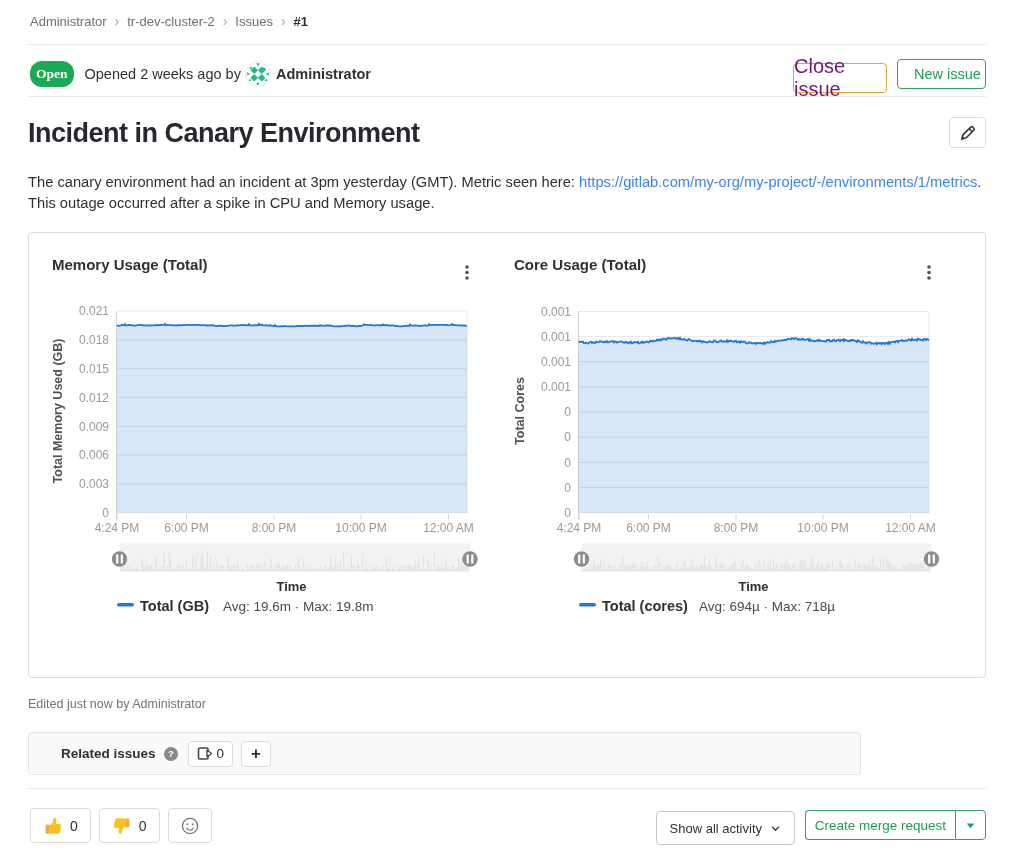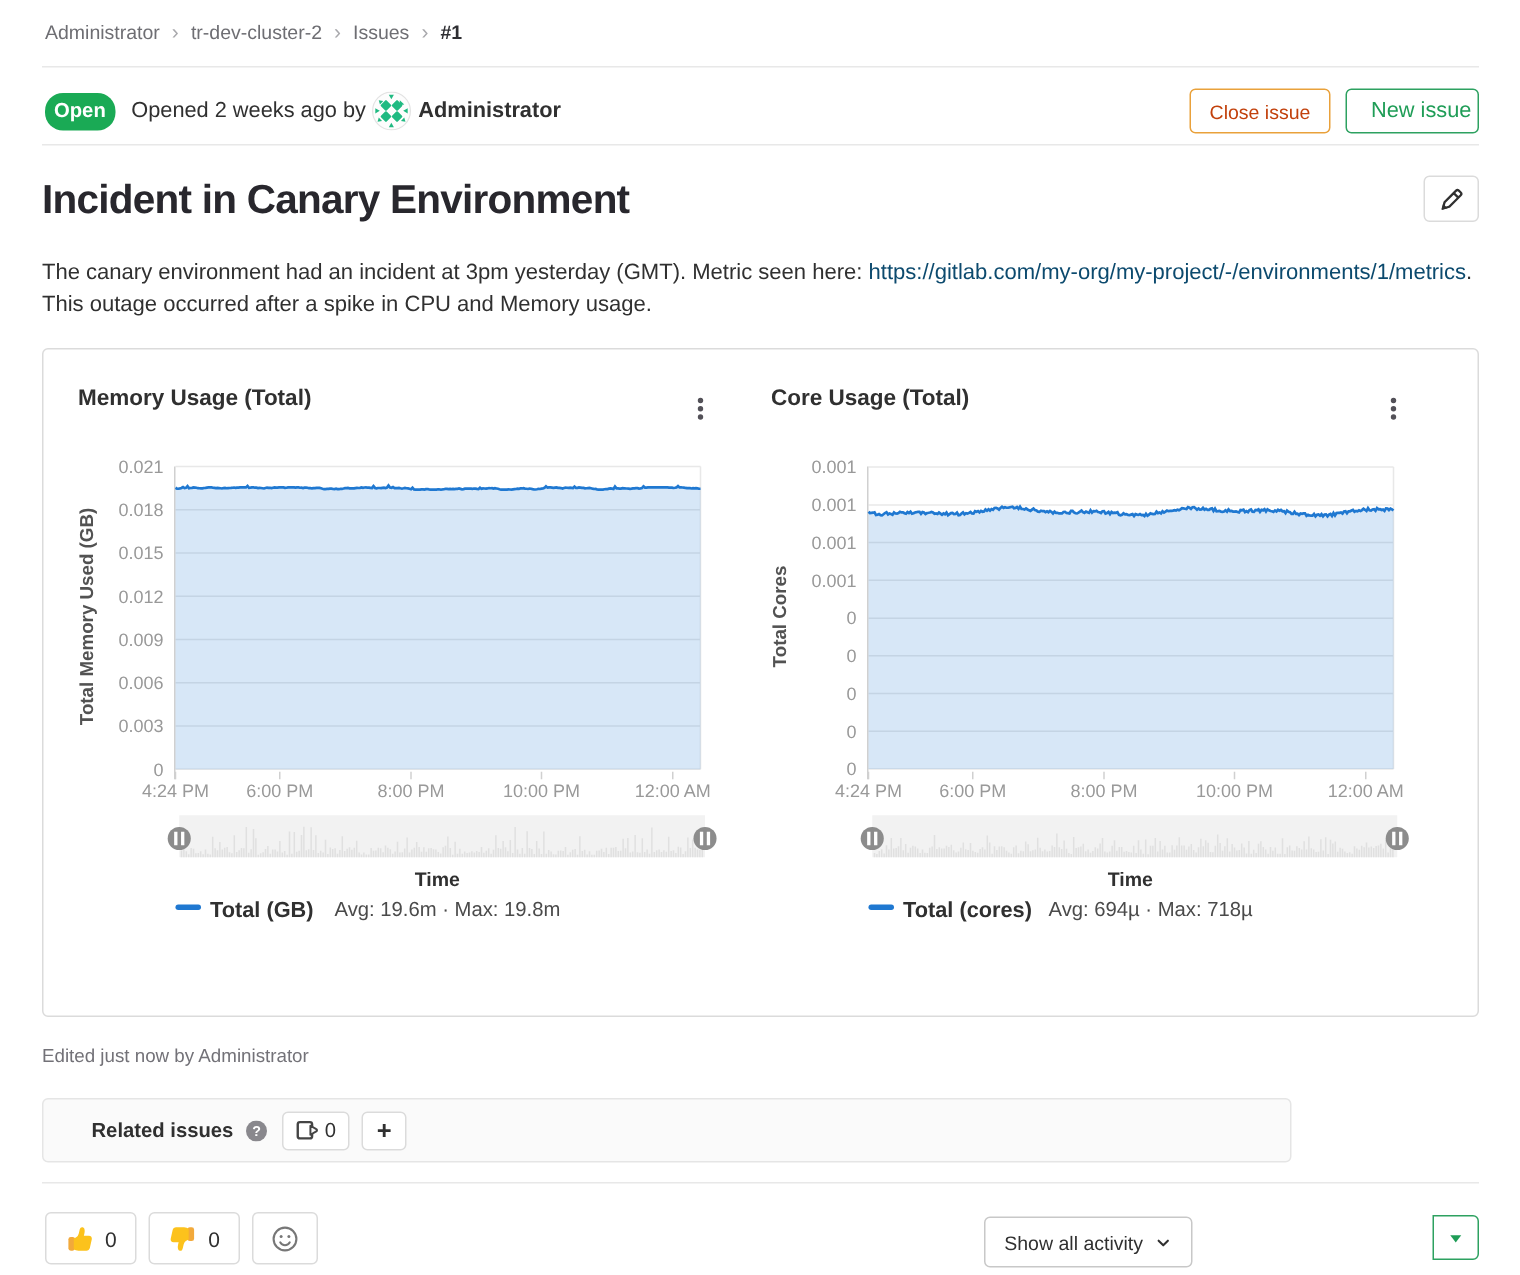--- a/index.html
+++ b/index.html
@@ -19,21 +19,21 @@
     <span style="color:#a9a9ad; font-size:14px;">›</span>
   <span>tr-dev-cluster-2</span>
     <span style="color:#a9a9ad; font-size:14px;">›</span>
   <span>Issues</span>
     <span style="color:#a9a9ad; font-size:14px;">›</span>
   <span style="color:#2f2f33; font-weight:700;">#1</span>
 </div>
 <div class="hr" style="top:44px;"></div>
 
 <div class="abs" style="left:30px; top:61px; height:26px; display:flex; align-items:center;">
-  <span style="background:#1aaa55; color:#fff; font-weight:700; font-size:13.5px; border-radius:12px; padding:4.5px 6px 5.5px;">Open</span>
+  <span style="background:#1aaa55; color:#fff; font-weight:700; font-size:13.5px; border-radius:12px; padding:4.5px 6px 5.5px;font-family:Liberation Serif, serif;">Open</span>
   <span style="margin-left:11px; font-size:14.5px; color:#303030;text-align:right;">Opened 2 weeks ago by</span>
   <span style="margin-left:4px;">
       <svg width="26" height="26" viewBox="0 0 26 26" style="display:block">
 <circle cx="13" cy="13" r="12.6" fill="#fdfdfd" stroke="#e3e3e3" stroke-width="0.8"></circle>
 <g fill="#20ba82">
 <rect x="6.6" y="6.6" width="5.4" height="5.4" rx="0.7" transform="rotate(45 9.3 9.3)"></rect>
 <rect x="14" y="6.6" width="5.4" height="5.4" rx="0.7" transform="rotate(45 16.7 9.3)"></rect>
 <rect x="6.6" y="14" width="5.4" height="5.4" rx="0.7" transform="rotate(45 9.3 16.7)"></rect>
 <rect x="14" y="14" width="5.4" height="5.4" rx="0.7" transform="rotate(45 16.7 16.7)"></rect>
 <path d="M11.2 2.2 l3.4 0 l-1.7 3 z"></path>
@@ -43,37 +43,37 @@
 <path d="M23.8 11.2 l0 3.4 l-3 -1.7 z"></path>
 <path d="M4.5 17.4 l2.2 2.2 l-3 .6 z"></path>
 <path d="M21.5 17.4 l.8 2.8 l-3 -.6 z"></path>
 <path d="M11.2 23.8 l3.4 0 l-1.7 -3 z"></path>
 </g>
       </svg>
     </span>
   <span style="margin-left:5px; font-size:14.5px; font-weight:700;">Administrator</span>
 </div>
 <div class="abs" style="right:126px; top:59px;">
-  <span class="btn" style="width:94px; height:30px; border-color:#e9a13b; color:#c2410c; font-size:13px; font-weight:500;">Close issue</span>
+  <span class="btn" style="width:94px; height:30px; border-color:#e9a13b; color:#701a75; font-size:20px; font-weight:500;">Close issue</span>
 </div>
 <div class="abs" style="right:27px; top:59px;">
   <span class="btn" style="width:89px; height:30px; border-color:#2da160; color:#1f9d57; font-size:14.5px; font-weight:500;padding-left:12px;">New issue</span>
 </div>
 <div class="hr" style="top:96px;"></div>
 
 <h1 class="abs" style="left:28px; top:118px; font-size:27px; font-weight:700; color:#28272d; letter-spacing:-0.5px;text-align:center;">Incident in Canary Environment</h1>
 <div class="abs btn" style="right:27px; top:117px; width:37px; height:31px; border-color:#dbdbdb; border-radius:4px;">
     <svg width="16" height="16" viewBox="0 0 16 16" fill="#303030">
       <path d="M13.05 1.53a2.02 2.02 0 0 0-2.86 0L2.6 9.12a1 1 0 0 0-.26.44l-1.3 4.54a.6.6 0 0 0 .74.74l4.54-1.3a1 1 0 0 0 .44-.25l7.6-7.6a2.02 2.02 0 0 0 0-2.85l-1.3-1.3zM11.3 2.6a.52.52 0 0 1 .73 0l1.3 1.3c.2.2.2.53 0 .73l-1.1 1.1-2.03-2.03 1.1-1.1zM9.14 4.76l2.03 2.03-5.42 5.42-2.8.8.8-2.8 5.4-5.45z"></path>
       <path d="M2.1 10.9 l2.9 2.9 -3.9 1.1 z"></path>
     </svg>
   </div>
 
 <div class="abs" style="left:28px; top:172px; font-size:14.7px; line-height:21px; color:#303030; white-space:nowrap;">
-The canary environment had an incident at 3pm yesterday (GMT). Metric seen here: <span style="color:#0c4a6e;">https://gitlab.com/my-org/my-project/-/environments/1/metrics</span>.<br>
+The canary environment had an incident at 3pm yesterday (GMT). Metric seen here: <span style="color:#3b82f6;">https://gitlab.com/my-org/my-project/-/environments/1/metrics</span>.<br>
 This outage occurred after a spike in CPU and Memory usage.
 </div>
 
 <div class="abs" style="left:28px; top:232px; width:958px; height:446px; border:1px solid #dbdbdb; border-radius:4px; overflow:hidden;">
   <div>
       <svg width="955" height="406" viewBox="0 0 955 406" style="display:block">
 <style>
 .ylab { font: 12px "Liberation Sans", sans-serif; fill: #999; }
 .xlab { font: 12px "Liberation Sans", sans-serif; fill: #999; }
 .grid { stroke: #e8e8e8; stroke-width: 1; }
@@ -680,18 +680,19 @@
         <path d="M5.8 11.2 a3.6 3.6 0 0 0 6.4 0" stroke="#777" stroke-width="1.3" stroke-linecap="round"></path>
       </svg>
     </span>
 </div>
 <div class="abs" style="right:218px; top:811px;">
   <span class="btn" style="height:28px; padding:16px 13px; border-color:#c8c8c8; font-size:13px; color:#303030; gap:8px;text-align:center;">Show all activity <svg width="11" height="11" viewBox="0 0 16 16" fill="none" stroke="#303030" stroke-width="2" stroke-linecap="round" stroke-linejoin="round">
         <path d="M3.5 6 L8 10.5 L12.5 6"></path>
       </svg></span>
 </div>
 <div class="abs" style="right:27px; top:810px; display:flex;">
+  <span class="btn" style="height:30px; padding:0 9px; border-color:#2da160; color:#1f9d57; font-size:13.5px; font-weight:500; border-radius:4px 0 0 4px; border-right:none;">Create merge request</span>
   <span class="btn" style="height:30px; width:31px; border-color:#2da160; border-radius:0 4px 4px 0;">
       <svg width="13" height="13" viewBox="0 0 16 16" fill="#1f9d57">
         <path d="M3.5 5.5 h9 L8 11.5 Z"></path>
       </svg>
     </span>
 </div>
 
 </body></html>

